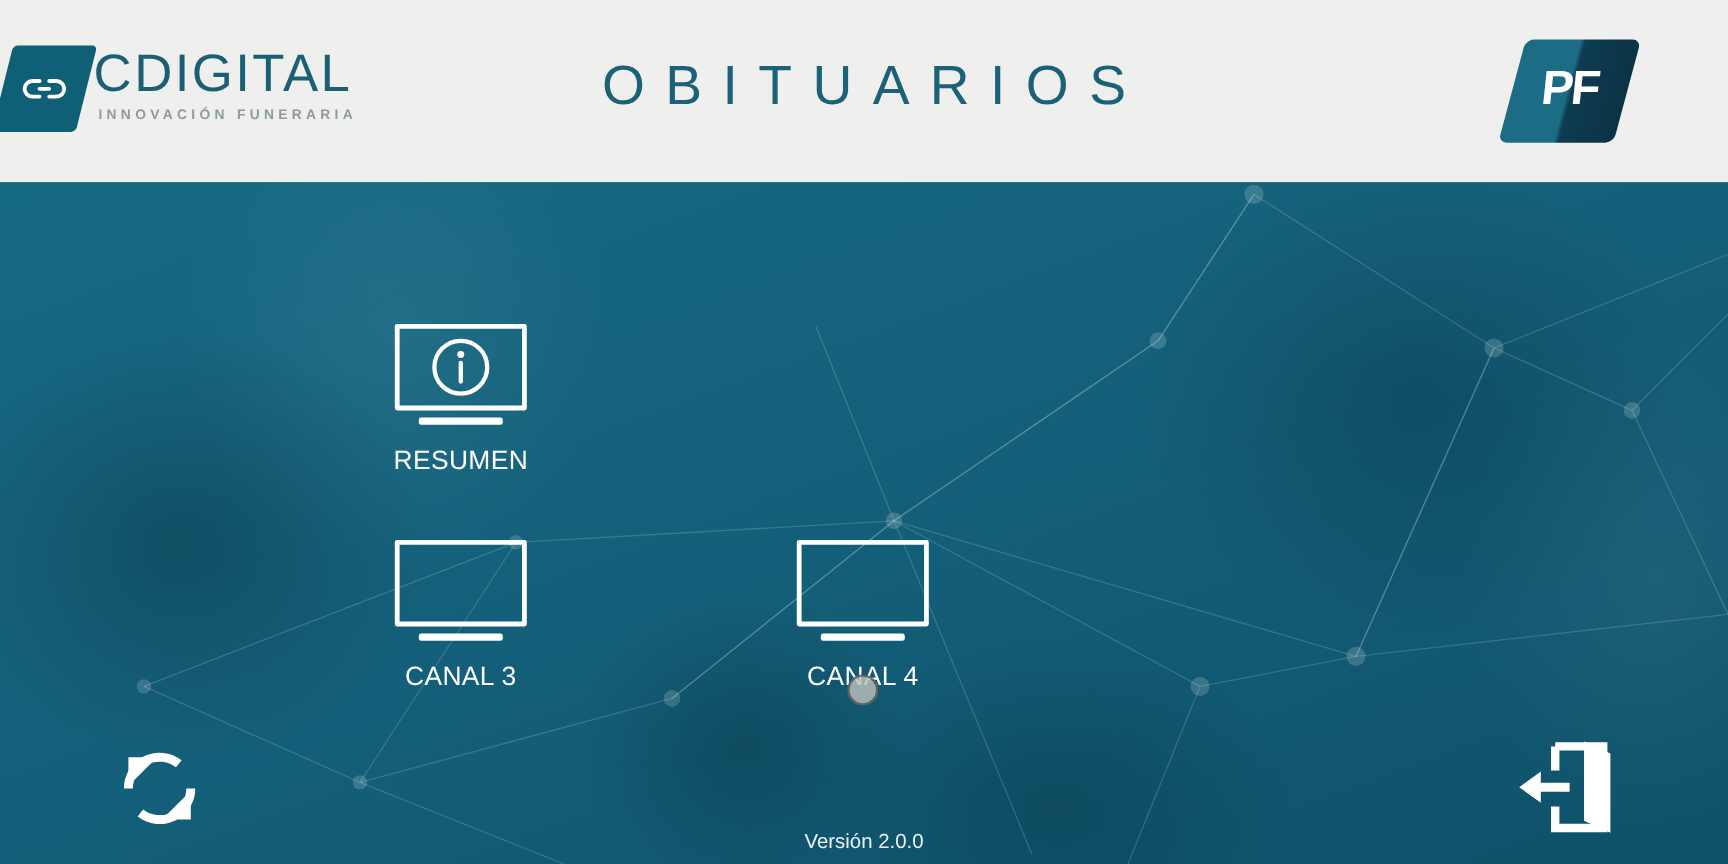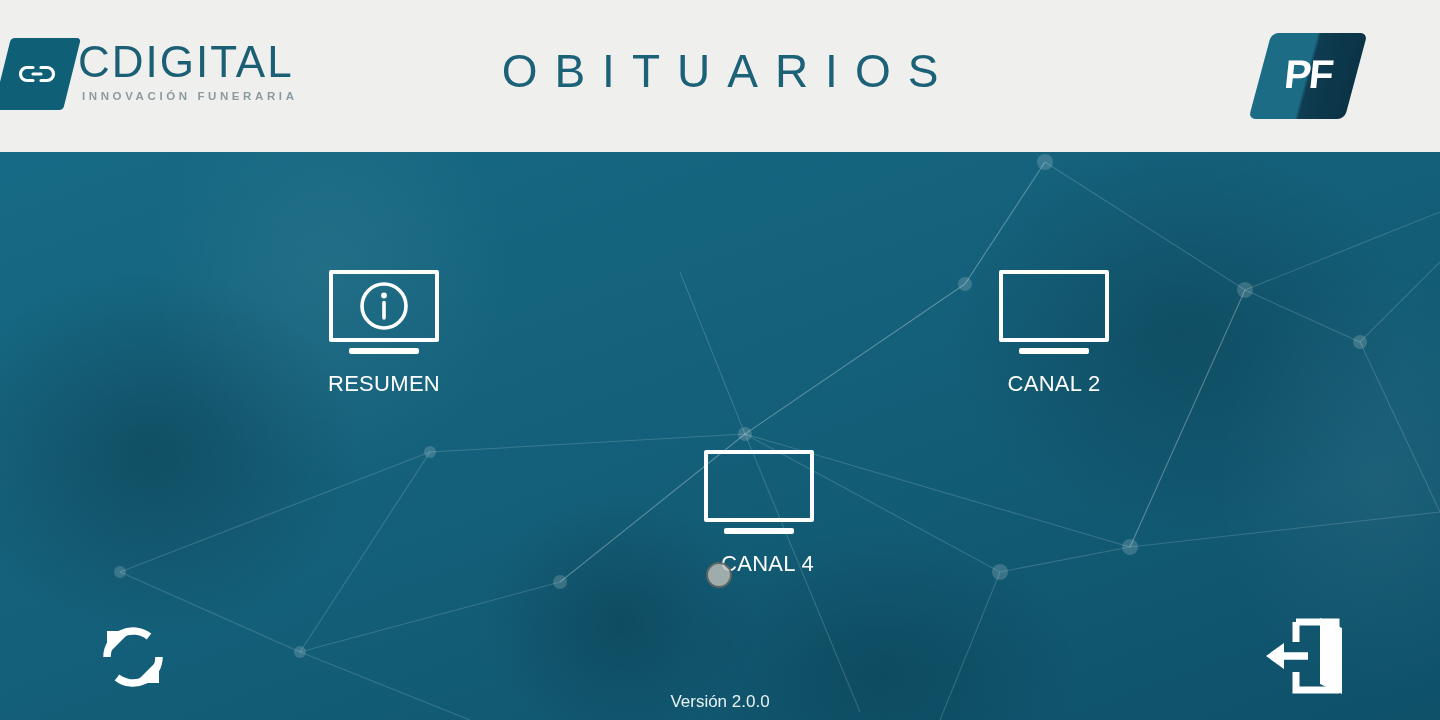--- a/index.html
+++ b/index.html
@@ -191,30 +191,30 @@
             <circle cx="28" cy="17.5" r="2.9" fill="#ffffff"></circle>
             <path d="M28 24.5 V40" stroke="#ffffff" stroke-width="3.6" stroke-linecap="round"></path>
           </svg>
         </div>
         <div class="stand"></div>
       </div>
       <div class="tile-label">RESUMEN</div>
     </div>
 
 
-    <div class="tile" style="left:959px; top:118px;">
+
+    <div class="tile" style="left:289px; top:298px;">
       <div class="monitor">
         <div class="screen"></div>
         <div class="stand"></div>
       </div>
-      <div class="tile-label">CANAL 2</div>
-    </div>
-
-
-    <div class="tile" style="left:624px; top:298px;align-items:flex-end;">
+      <div class="tile-label">CANAL 3</div>
+    </div>
+
+    <div class="tile" style="left:624px; top:298px;">
       <div class="monitor">
         <div class="screen"></div>
         <div class="stand"></div>
       </div>
       <div class="tile-label">CANAL 4</div>
     </div>
 
   </div>
 
   <div class="refresh-btn">

